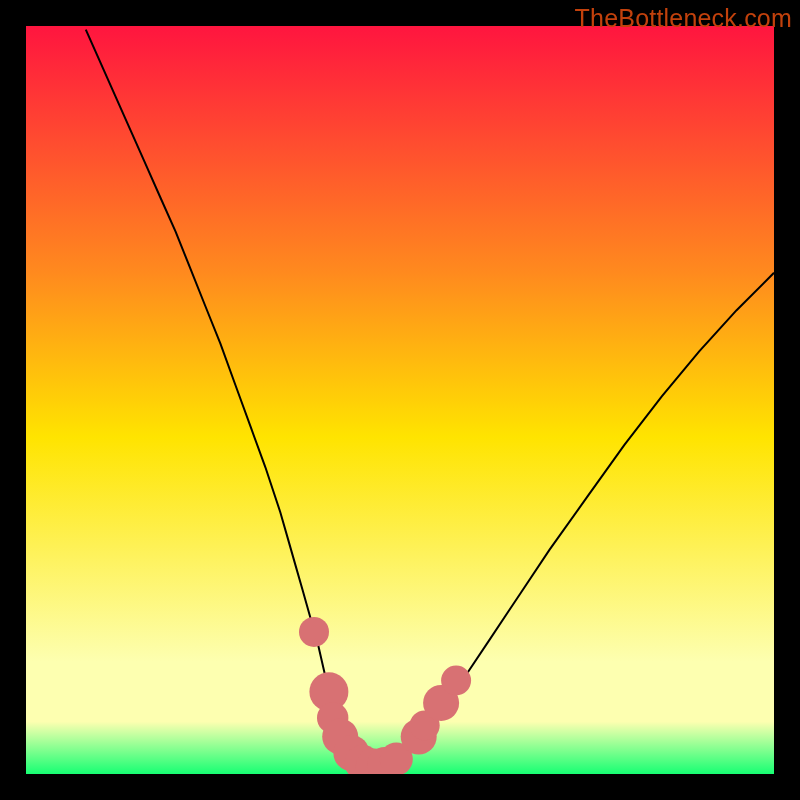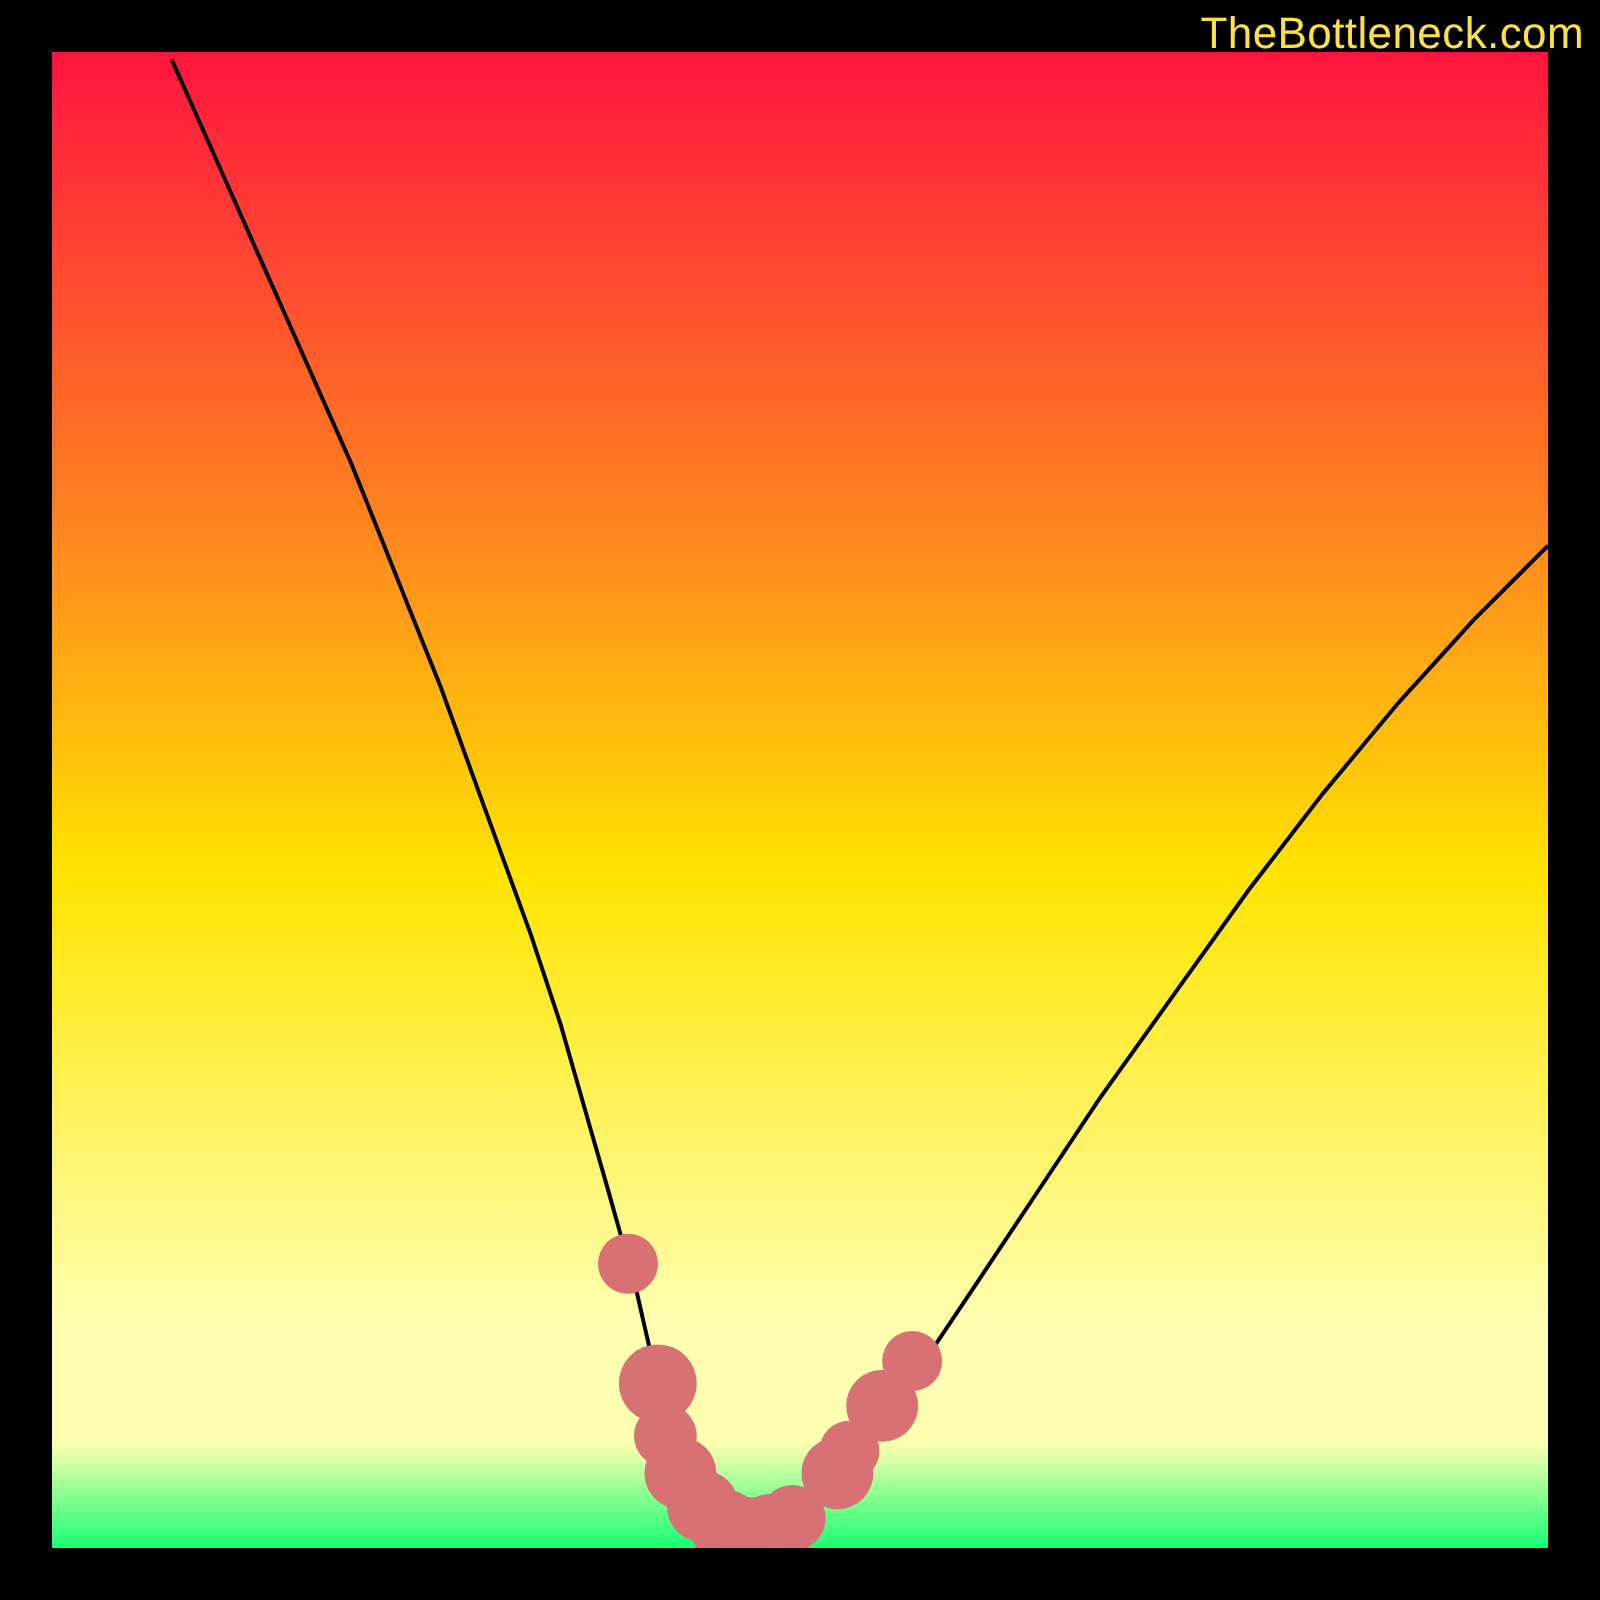--- a/index.html
+++ b/index.html
@@ -1,18 +1,18 @@
 <!DOCTYPE html>
 <html><head>
 <meta charset="utf-8">
 <style>
   html,body{margin:0;padding:0;width:800px;height:800px;background:#000;overflow:hidden;font-family:Arial,Helvetica,sans-serif}
   .frame{position:absolute;inset:0;background:#000}
   .plot{position:absolute;left:26px;top:26px;width:748px;height:748px;overflow:hidden}
-  .watermark{position:absolute;top:4px;right:8px;color:#fde047;font-size:22px;font-weight:500;letter-spacing:.2px}
+  .watermark{position:absolute;top:4px;right:8px;color:#c2410c;font-size:25px;font-weight:500;letter-spacing:.2px}
 </style>
 </head>
 <body>
 <div class="frame">
 
   <div class="plot">
     <svg id="svg" width="748" height="748" viewBox="0 0 748 748">
       <defs>
         <linearGradient id="bg" x1="0" y1="0" x2="0" y2="1">
           <stop id="g0" offset="0%" stop-color="#ff153f"></stop>

